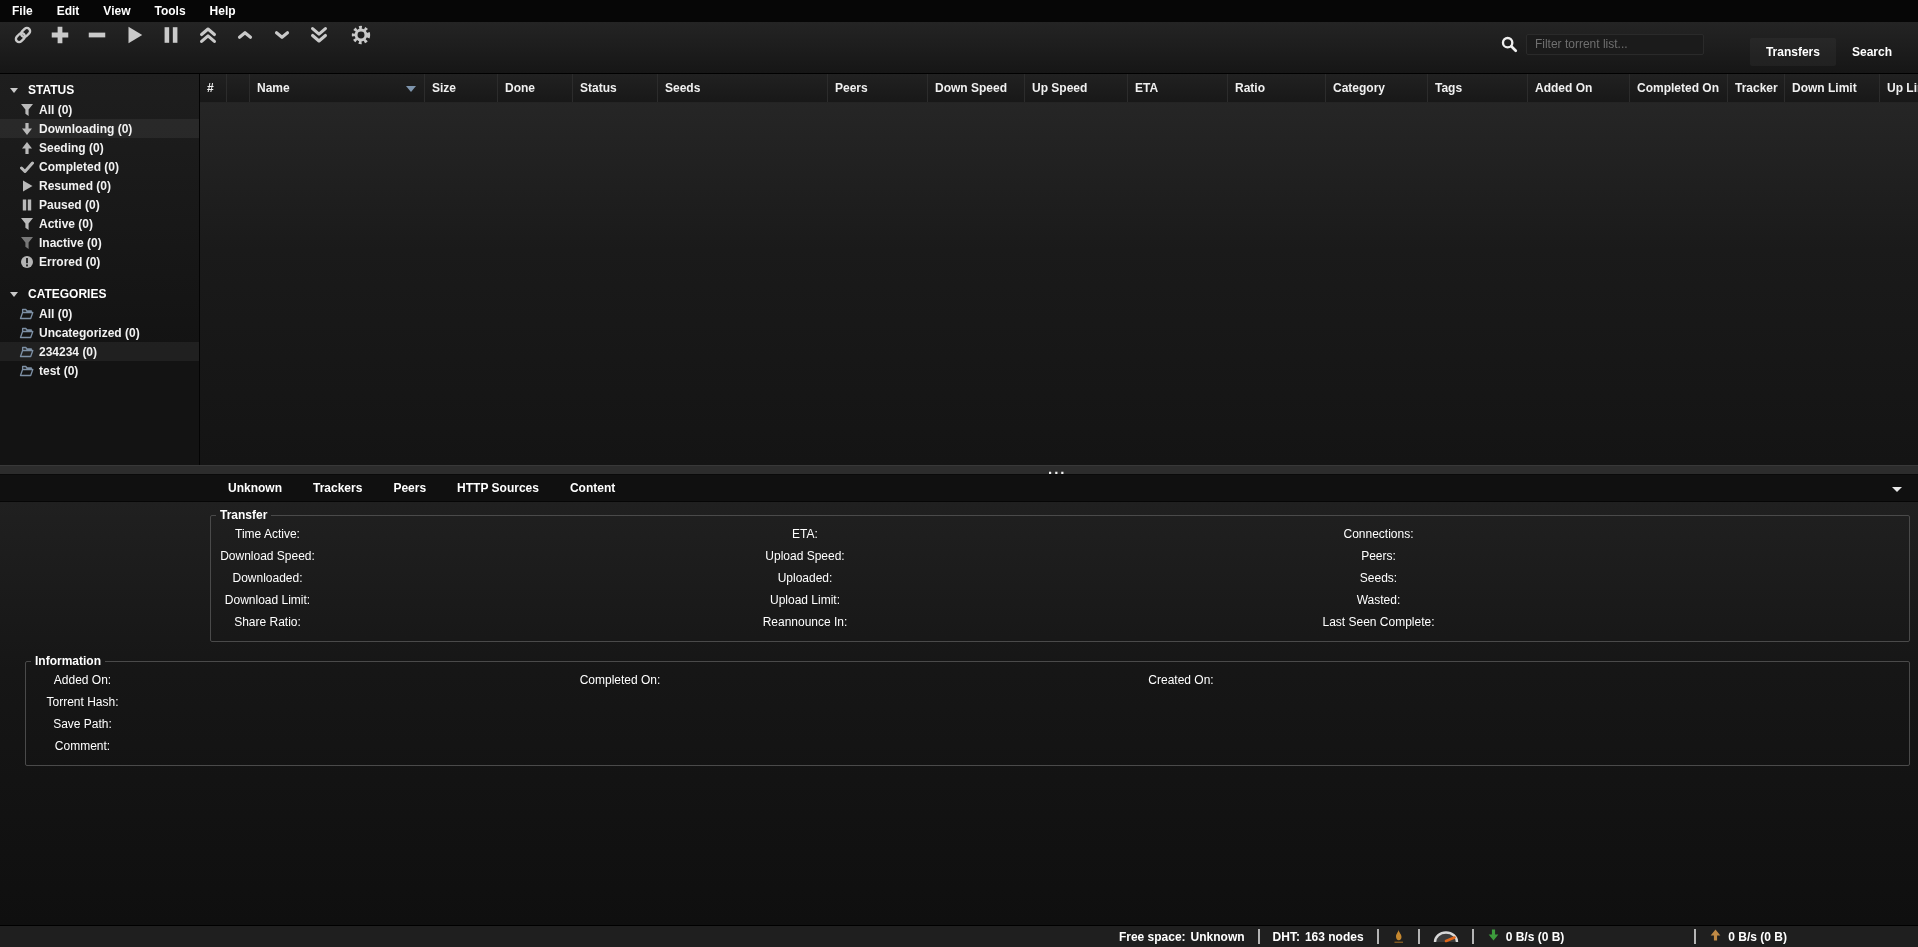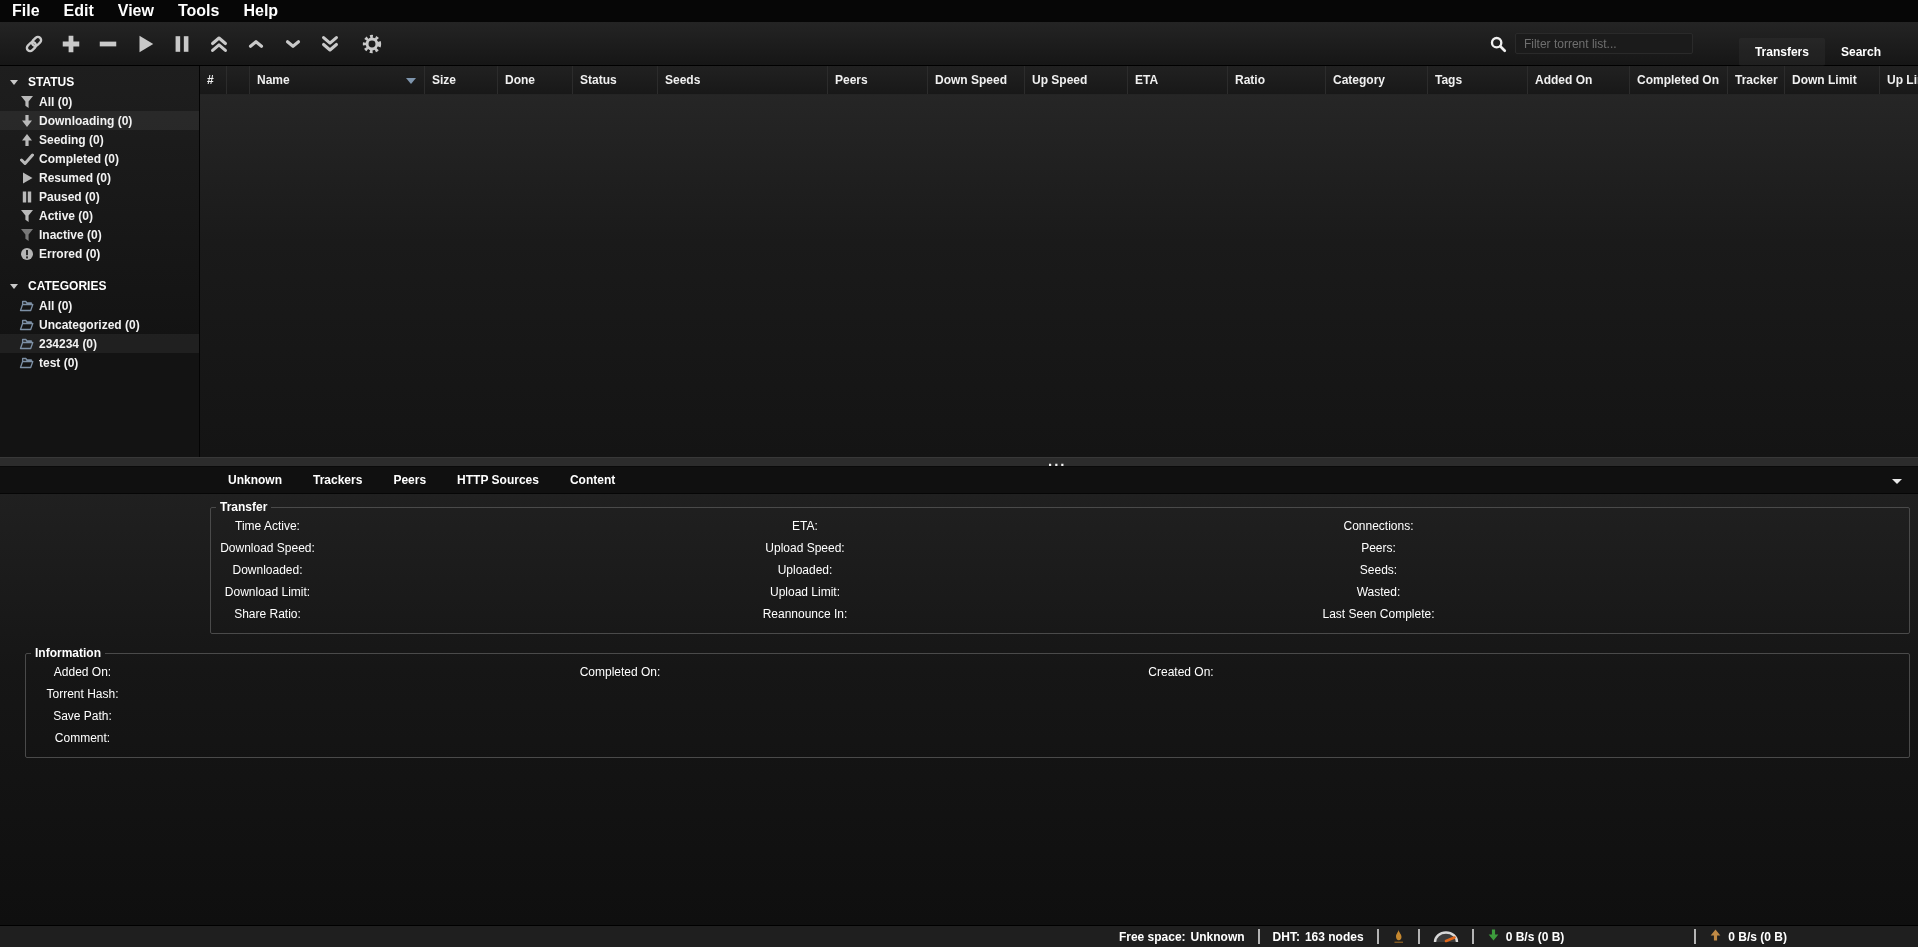--- a/index.html
+++ b/index.html
@@ -4,25 +4,25 @@
 <style>
   * { margin:0; padding:0; box-sizing:border-box; }
   html,body { width:1918px; height:947px; overflow:hidden; background:#101010;
               font-family:"Liberation Sans", sans-serif; }
   .app { position:relative; width:1918px; height:947px; display:flex; flex-direction:column;
          background:#141414; color:#fff; }
 
   
   .menubar { height:22px; background:#060606; display:flex; align-items:center;
              padding-left:12px; gap:24px; flex:none; }
-  .menu-item { font-size:16px; font-weight:bold; color:#fff; cursor:pointer; }
-
-  
-  .toolbar { height:44px; flex:none; background:linear-gradient(180deg,#242424,#161616);
-             border-bottom:1px solid #000; display:flex; align-items:center; padding:0 21px; }
+  .menu-item { font-size:12px; font-weight:bold; color:#fff; cursor:pointer; }
+
+  
+  .toolbar { height:52px; flex:none; background:linear-gradient(180deg,#242424,#161616);
+             border-bottom:1px solid #000; display:flex; align-items:flex-start; padding:0 10px; }
   .tb-btn { width:26px; height:26px; margin-right:11px; display:flex; align-items:center;
             justify-content:center; cursor:pointer; background:none; border:none; }
   .tb-btn svg { display:block; }
   .tb-gear { margin-left:5px; }
   .tb-right { margin-left:auto; display:flex; align-items:center; }
   .search-glyph { margin-right:8px; display:flex; align-items:center; }
   .filter-input { width:178px; height:21px; background:#1b1b1b; border:1px solid #2a2a2a;
                   border-radius:2px; color:#ccc; font-size:12px; padding:0 8px;
                   font-family:"Liberation Sans", sans-serif; outline:none; }
   .filter-input::placeholder { color:#6f6f6f; }

